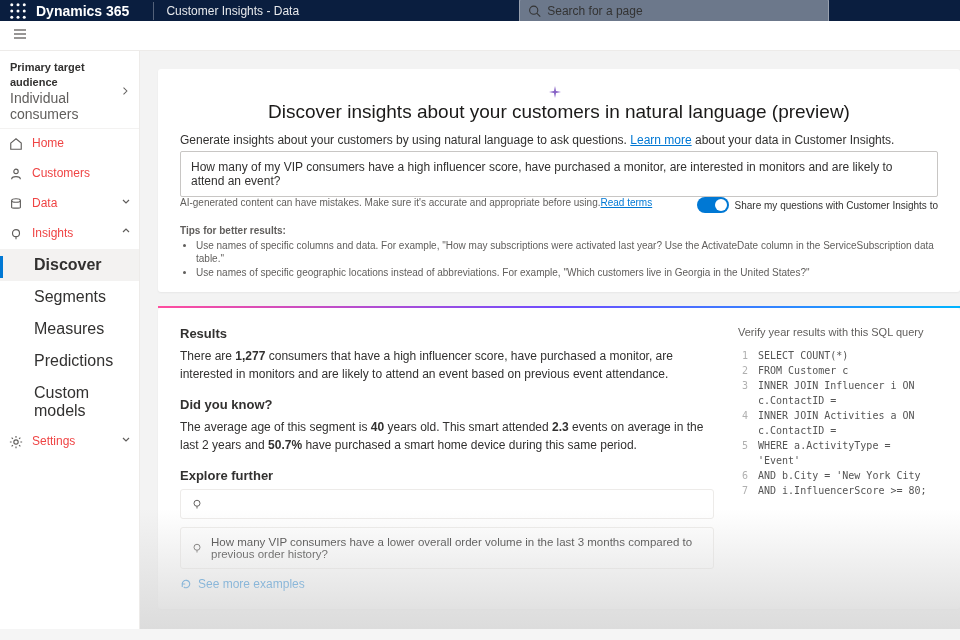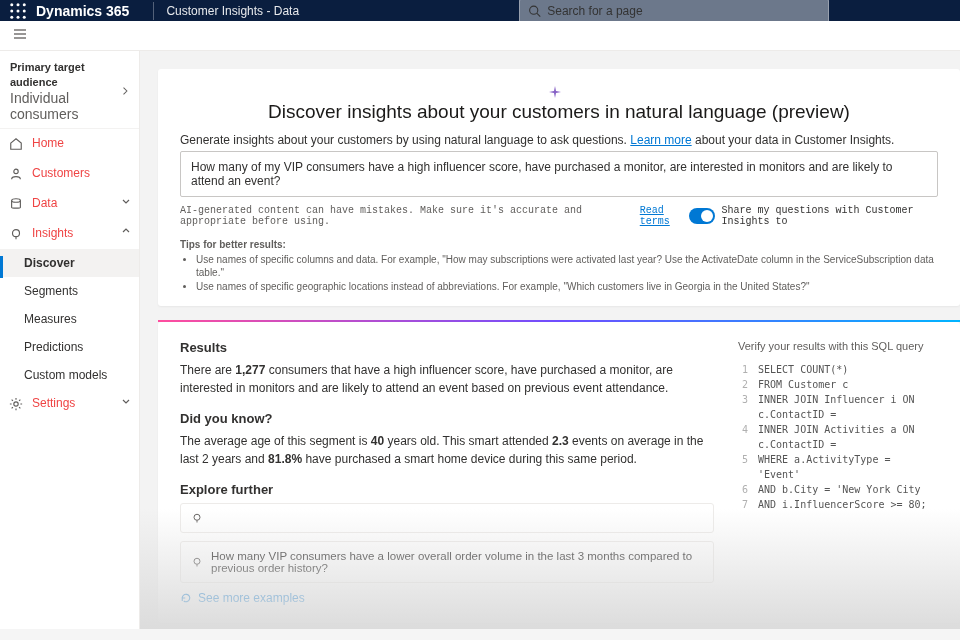--- a/index.html
+++ b/index.html
@@ -28,33 +28,33 @@
 
 
 .audience { padding: 8px 10px 6px 10px; border-bottom: 1px solid #f3f2f1; display: flex; align-items: center; justify-content: flex-start; }
 .audience .txt { font-size: 11px; font-weight: 600; color: #323130; }
 .audience .sub { font-size: 14px; color: #605e5c; display: block; margin-top: 1px; }
 .audience .chev { width: 10px; height: 10px; }
 .nav-item { display: flex; align-items: flex-start; padding: 7px 8px; font-size: 12px; color: #ef4444; cursor: pointer; position: relative; }
 .nav-item .icon { width: 16px; height: 16px; margin-right: 8px; display:flex; align-items:center; justify-content:center; }
 .nav-item .icon svg { width: 14px; height: 14px; fill: none; stroke: #605e5c; stroke-width: 1.3; }
 .nav-item .chev { margin-left: auto; width: 10px; height: 10px; }
-.nav-sub { padding: 7px 10px 7px 24px; font-size: 12px; color: #323130; cursor: pointer; }
+.nav-sub { padding: 7px 10px 7px 34px; font-size: 16px; color: #323130; cursor: pointer; }
 .nav-sub.active { background: #f3f2f1; font-weight: 600; }
 .nav-sub.active::before { content: ""; position: absolute; left: 0; width: 3px; height: 22px; background: #0078d4; }
 .nav-sub { position: relative; }
 
 
 .card { background: #fff; margin: 18px 0 14px 18px; padding: 16px 22px 12px 22px; border-radius: 3px; box-shadow: 0 1px 2px rgba(0,0,0,0.05); }
 .card-title { display: flex; align-items: center; font-size: 19px; font-weight: 400; color: #1b1a19; margin-bottom: 10px; flex-direction: column; }
 .sparkle { width: 16px; height: 16px; margin-right: 8px; }
 .intro { font-size: 12px; color: #323130; margin-bottom: 4px; }
 .intro a { color: #0078d4; text-decoration: underline; }
 .query-box { border: 1px solid #c8c6c4; border-radius: 2px; padding: 8px 10px; font-size: 12px; color: #323130; background: #fff; }
-.disclaimer-row { display: flex; margin-top: 8px; font-size: 10px; color: #605e5c; font-family: Liberation Mono, monospace; }
+.disclaimer-row { display: flex; font-size: 10px; color: #605e5c; }
 .disclaimer-row a { color: #0078d4; text-decoration: underline; }
 .share-toggle { margin-left: auto; display: flex; align-items: center; gap: 6px; font-size: 10px; color: #323130; }
 .toggle { width: 32px; height: 16px; background: #0078d4; border-radius: 8px; position: relative; }
 .toggle::after { content: ""; position: absolute; right: 2px; top: 2px; width: 12px; height: 12px; background: #fff; border-radius: 50%; }
 .tips { margin-top: 12px; font-size: 10px; color: #605e5c; }
 .tips-title { font-weight: 600; margin-bottom: 3px; }
 .tips ul { list-style: disc; margin-left: 16px; }
 .tips li { margin-bottom: 1px; line-height: 1.3; }
 
 
@@ -226,21 +226,21 @@
     <div class="gradient-bar"></div>
 
     <div class="results-card">
       <div class="results-left">
         <div class="section-h">Results</div>
         <div class="res-text">
           <span>There are </span><b>1,277</b><span> consumers that have a high influencer score, have purchased a monitor, are interested in monitors and are likely to attend an event based on previous event attendance.</span>
         </div>
         <div class="section-h">Did you know?</div>
         <div class="res-text">
-          <span>The average age of this segment is </span><b>40</b><span> years old. This smart attended </span><b>2.3</b><span> events on average in the last 2 years and </span><b>81.8%</b><span> have purchased a smart home device during this same period.</span>
+          <span>The average age of this segment is </span><b>40</b><span> years old. This smart attended </span><b>2.3</b><span> events on average in the last 2 years and </span><b>50.7%</b><span> have purchased a smart home device during this same period.</span>
         </div>
         <div class="section-h">Explore further</div>
         <div class="explore-item">
           <svg viewBox="0 0 16 16">
               <circle cx="8" cy="7" r="4"></circle>
               <line x1="8" y1="11" x2="8" y2="14"></line>
             </svg>
         </div>
         <div class="explore-item">
           <svg viewBox="0 0 16 16">
@@ -251,21 +251,21 @@
         </div>
         <div class="see-more">
           <svg viewBox="0 0 16 16">
               <path d="M3 8 A5 5 0 1 1 5 12"></path>
               <path d="M3 12 L3 8 L7 8"></path>
             </svg>
           <span>See more examples</span>
         </div>
       </div>
       <div class="results-right">
-        <div class="verify-label">Verify your results with this SQL query</div>
+        <div class="verify-label">Verify year results with this SQL query</div>
         <div class="sql">
           <div class="sql-line">
               <span class="num">1</span>
               <span>SELECT COUNT(*)</span>
             </div>
           <div class="sql-line">
               <span class="num">2</span>
               <span>FROM Customer c</span>
             </div>
           <div class="sql-line">

